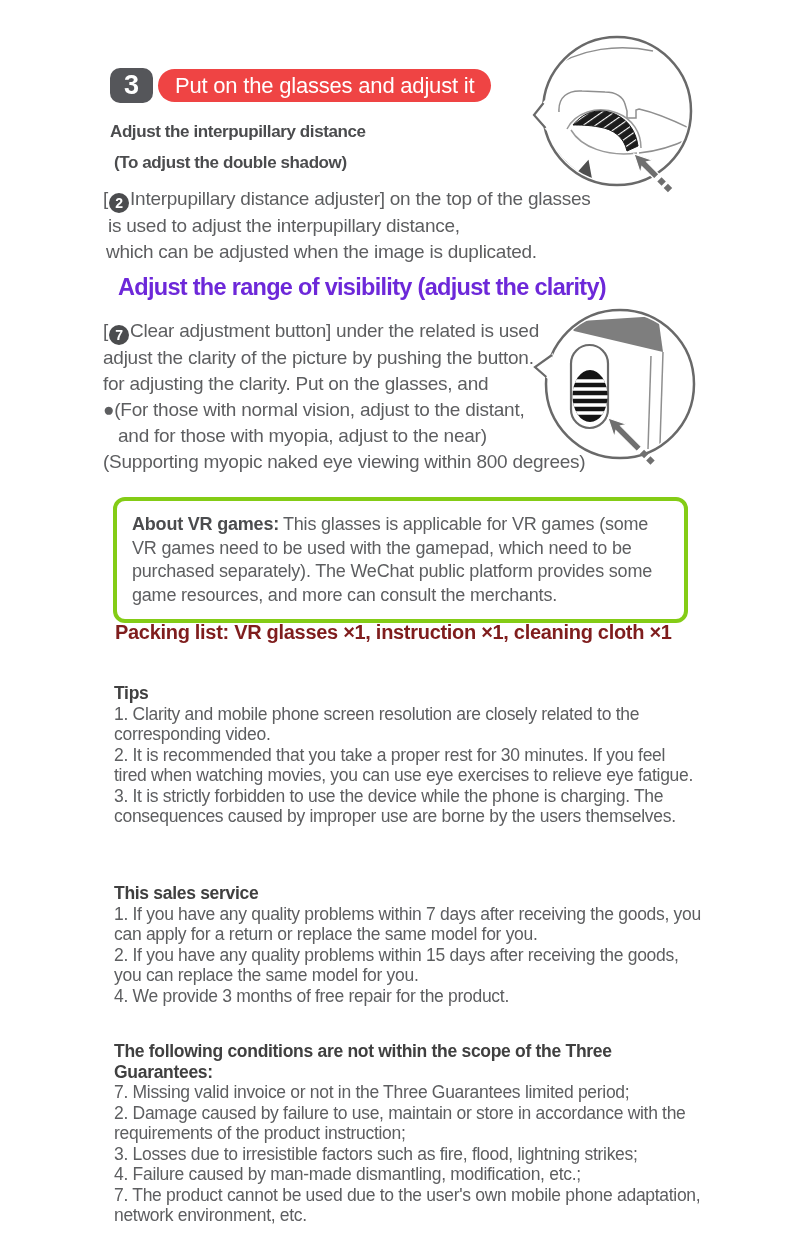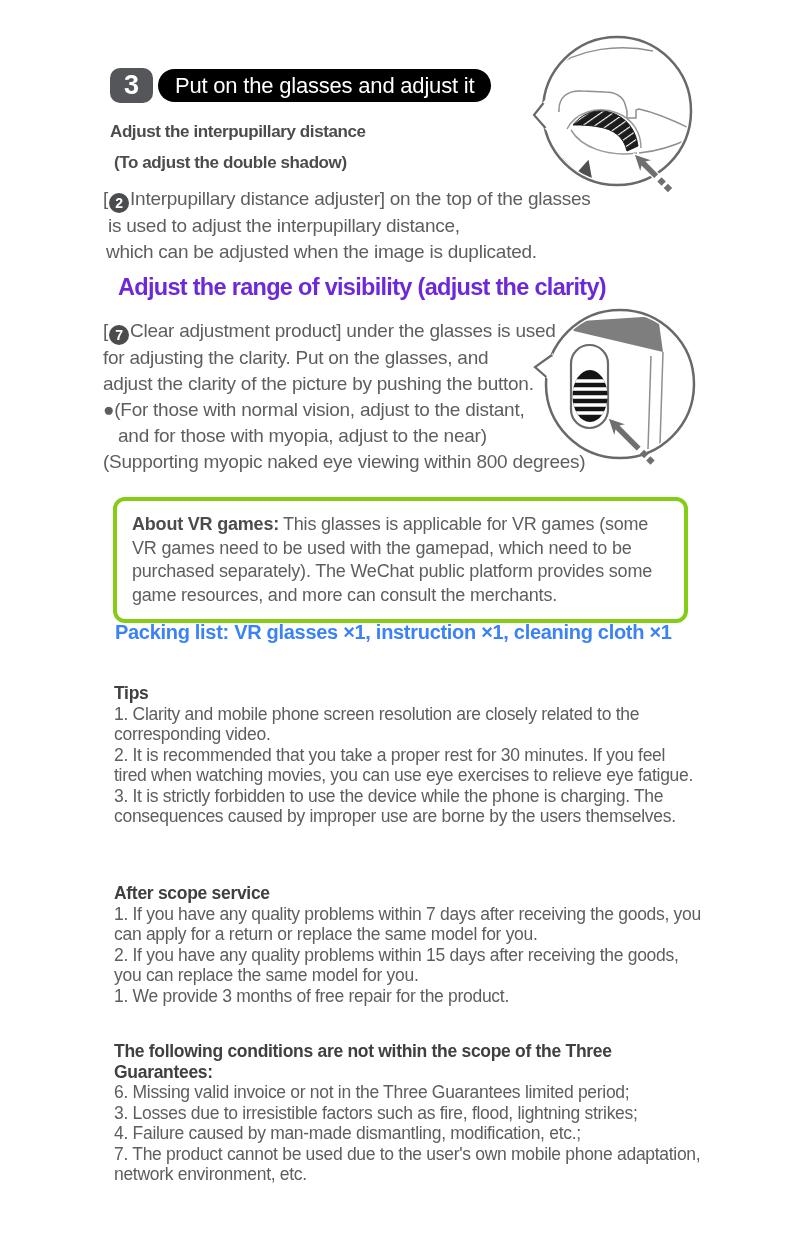--- a/index.html
+++ b/index.html
@@ -9,21 +9,21 @@
   }
   .l { white-space:nowrap; }
 
   
   .step-row { position:absolute; top:68px; left:110px; display:flex; align-items:center; gap:5px; }
   .step-badge {
     width:43px; height:35px; background:#55565a; color:#fff; border-radius:10px;
     font-size:27px; font-weight:bold; display:flex; align-items:center; justify-content:center;
   }
   .step-pill {
-    height:33px; background:#000000; color:#fff; border-radius:17px; padding:0 17px;
+    height:33px; background:#ef4444; color:#fff; border-radius:17px; padding:0 17px;
     font-size:22px; display:flex; align-items:center; letter-spacing:-0.2px; white-space:nowrap;
   }
 
   .h1 { position:absolute; top:116px; left:110px; font-size:17px; font-weight:bold;
         color:#4b4c4e; line-height:31px; letter-spacing:-0.4px; }
   .h1 .l2 { padding-left:4px; }
 
   .para { position:absolute; left:103px; font-size:19px; line-height:26px; letter-spacing:-0.25px; color:#5d5e60; }
   .p1 { top:186px; }
   .p1 .i1 { padding-left:5px; }
@@ -40,21 +40,21 @@
   }
 
   .vr-box {
     position:absolute; top:497px; left:113px; width:575px; box-sizing:border-box;
     border:4px solid #84cc16; border-radius:12px; padding:12px 15px;
     font-size:18px; line-height:23.5px; letter-spacing:-0.2px; color:#5d5e60;
   }
   .vr-box .lead { font-weight:bold; color:#4b4c4e; margin-right:4px; }
 
   .packing { position:absolute; top:621px; left:115px; font-size:20px; font-weight:bold;
-             color:#3b82f6; letter-spacing:-0.3px; white-space:nowrap; }
+             color:#7f1d1d; letter-spacing:-0.3px; white-space:nowrap; }
 
   .small-sec { position:absolute; left:114px; width:588px; font-size:17.5px;
                line-height:20.5px; letter-spacing:-0.3px; color:#5d5e60; }
   .small-sec .h3 { font-weight:bold; color:#404040; }
   .sec-tips { top:683px; }
   .sec-after { top:883px; }
   .sec-guar { top:1021px;margin-top:20px; }
 
   .illus { position:absolute; }
   .illus1 { left:531px; top:33px; }
@@ -77,51 +77,52 @@
 
   <div class="para p1">
     <div class="l"><span>[</span><span class="marker">2</span><span>Interpupillary distance adjuster] on the top of the glasses</span></div>
     <div class="l i1">is used to adjust the interpupillary distance,</div>
     <div class="l i2">which can be adjusted when the image is duplicated.</div>
   </div>
 
   <div class="h2">Adjust the range of visibility (adjust the clarity)</div>
 
   <div class="para p2">
-    <div class="l"><span>[</span><span class="marker">7</span><span>Clear adjustment product] under the glasses is used</span></div>
+    <div class="l"><span>[</span><span class="marker">7</span><span>Clear adjustment button] under the related is used</span></div>
+    <div class="l">adjust the clarity of the picture by pushing the button.</div>
     <div class="l">for adjusting the clarity. Put on the glasses, and</div>
-    <div class="l">adjust the clarity of the picture by pushing the button.</div>
     <div class="l">●(For those with normal vision, adjust to the distant,</div>
     <div class="l i5">and for those with myopia, adjust to the near)</div>
     <div class="l">(Supporting myopic naked eye viewing within 800 degrees)</div>
   </div>
 
   <div class="vr-box">
     <span class="lead">About VR games:</span><span>This glasses is applicable for VR games (some VR games need to be used with the gamepad, which need to be purchased separately). The WeChat public platform provides some game resources, and more can consult the merchants.</span>
   </div>
 
   <div class="packing">Packing list: VR glasses ×1, instruction ×1, cleaning cloth ×1</div>
 
   <div class="small-sec sec-tips">
     <div class="h3">Tips</div>
     <div>1. Clarity and mobile phone screen resolution are closely related to the corresponding video.</div>
     <div>2. It is recommended that you take a proper rest for 30 minutes. If you feel tired when watching movies, you can use eye exercises to relieve eye fatigue.</div>
     <div>3. It is strictly forbidden to use the device while the phone is charging. The consequences caused by improper use are borne by the users themselves.</div>
   </div>
 
   <div class="small-sec sec-after">
-    <div class="h3">After scope service</div>
+    <div class="h3">This sales service</div>
     <div>1. If you have any quality problems within 7 days after receiving the goods, you can apply for a return or replace the same model for you.</div>
     <div>2. If you have any quality problems within 15 days after receiving the goods, you can replace the same model for you.</div>
-    <div>1. We provide 3 months of free repair for the product.</div>
+    <div>4. We provide 3 months of free repair for the product.</div>
   </div>
 
   <div class="small-sec sec-guar">
     <div class="h3">The following conditions are not within the scope of the Three Guarantees:</div>
-    <div>6. Missing valid invoice or not in the Three Guarantees limited period;</div>
+    <div>7. Missing valid invoice or not in the Three Guarantees limited period;</div>
+    <div>2. Damage caused by failure to use, maintain or store in accordance with the requirements of the product instruction;</div>
     <div>3. Losses due to irresistible factors such as fire, flood, lightning strikes;</div>
     <div>4. Failure caused by man-made dismantling, modification, etc.;</div>
     <div>7. The product cannot be used due to the user's own mobile phone adaptation, network environment, etc.</div>
   </div>
 
   <svg class="illus illus1" width="170" height="164" viewBox="0 0 170 164">
     <defs>
       <clipPath id="c1">
           <circle cx="86" cy="78" r="71.5"></circle>
         </clipPath>

